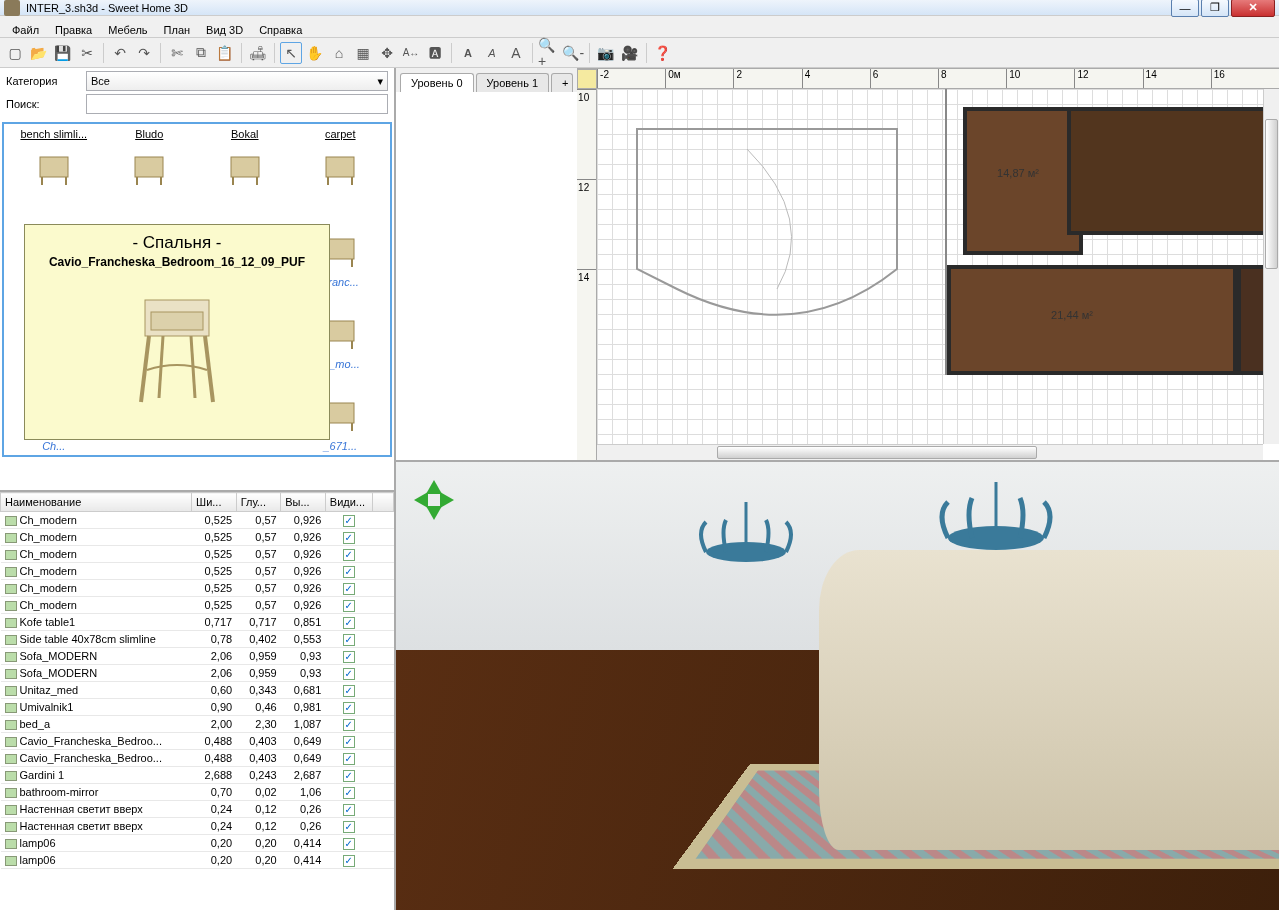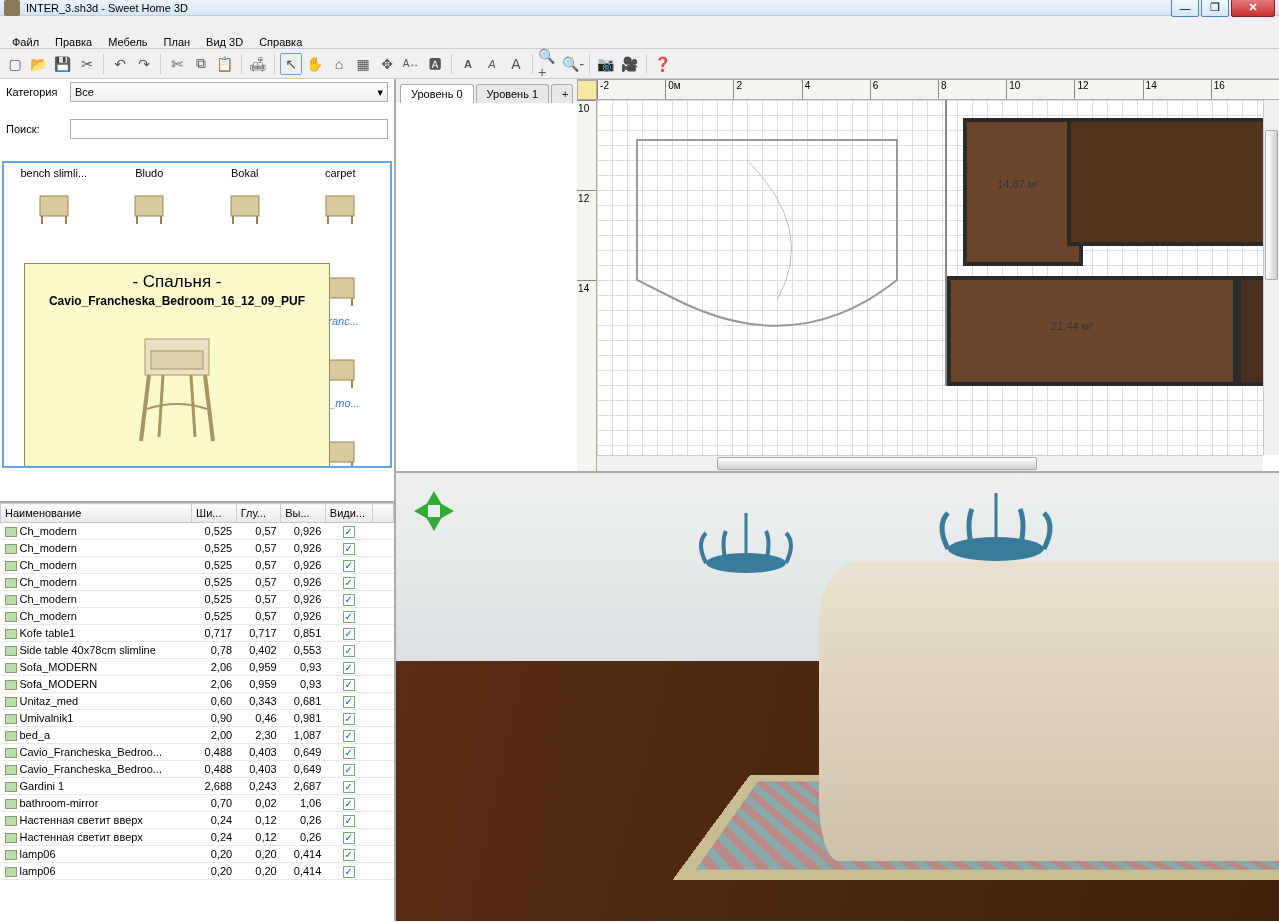--- a/index.html
+++ b/index.html
@@ -6,43 +6,43 @@
 body { width: 1279px; height: 922px; overflow: hidden; background: #fff; }
 
 .titlebar { height: 16px; background: linear-gradient(#eef4fb, #d5e5f7); display: flex; align-items: center; padding: 0 4px; justify-content: space-between; border-bottom: 1px solid #ccc;}
 .titlebar-left { display: flex; align-items: center; gap: 6px; }
 .titlebar-icon { width: 16px; height: 16px; background: #8a7a5a; border-radius: 2px; }
 .title-text { color: #000; }
 .win-controls { display: flex; gap: 2px; }
 .win-btn { width: 28px; height: 18px; border: 1px solid #5a7fae; border-radius: 2px; background: linear-gradient(#f5f9fe, #d5e5f7); display: flex; align-items: center; justify-content: center; }
 .close-btn { width: 44px; background: linear-gradient(#e67a7a, #c93030); border-color: #8a2020; color: #fff; font-weight: bold; }
 
-.menubar { height: 22px; border-bottom: 1px solid #ccc; display: flex; align-items: stretch; padding: 16px 4px; background: #f0f0f0; }
+.menubar { height: 22px; border-bottom: 1px solid #ccc; display: flex; align-items: stretch; padding: 4px 4px; background: #f0f0f0; }
 .menu-item { padding: 4px 8px; cursor: default; }
 
 .toolbar { height: 30px; border-bottom: 1px solid #ccc; display: flex; align-items: center; padding: 0 4px; gap: 2px; background: #f0f0f0;}
 .tb-btn { width: 22px; height: 22px; display: flex; align-items: center; justify-content: center; border-radius: 2px; font-size: 14px; color: #555;}
 .tb-sep { width: 1px; height: 20px; background: #ccc; margin: 0 3px; }
 
 .main { display: flex; height: calc(922px - 28px - 22px - 30px); }
 
 .left-pane { width: 396px; border-right: 2px solid #aaa; display: flex; flex-direction: column; }
 .right-pane { flex: 1; display: flex; flex-direction: column; }
 
 .catalog-filters { padding: 3px 6px; }
-.filt-row { display: flex; align-items: center; margin-bottom: 17px; gap: 4px;}
+.filt-row { display: flex; align-items: center; margin-bottom: 3px; gap: 20px;}
 .filt-label { width: 60px; }
 .filt-select, .filt-input { flex: 1; border: 1px solid #abadb3; height: 20px; padding: 8px 4px; background: #fff;}
 .filt-select { background: linear-gradient(#fff,#eee); display:flex; justify-content:space-between; align-items:center;}
 .filt-select::after{content:"▾"; color:#000;}
 
 .catalog-grid { flex: 1; border: 2px solid #5ea5e4; margin: 2px; background: #fff; overflow: auto; position: relative; padding: 4px;}
 .cat-items-wrap { display: grid; grid-template-columns: repeat(4, 1fr); gap: 4px;}
 .cat-item { height: 78px; display: flex; flex-direction: column; align-items: center; justify-content: flex-start; text-align: center; overflow:hidden;}
-.cat-label { height: 14px; overflow: hidden; text-overflow: ellipsis; white-space: nowrap; width: 100%; color: #000;}
+.cat-label { height: 14px; overflow: hidden; text-overflow: ellipsis; white-space: nowrap; width: 100%; color: #000; text-decoration: underline;}
 .cat-thumb { width: 50px; height: 46px; margin-top: 4px; border: 1px solid transparent; display:flex; align-items:center; justify-content:center;}
 .cat-thumb.selected { border: 2px solid #3399ff; background: #d5e5f7;}
 .cat-sublabel { font-style: italic; color: #3875d7; margin-top:2px; overflow:hidden; text-overflow:ellipsis; white-space:nowrap; width:100%;}
 
 .tooltip { position: absolute; left: 20px; top: 100px; width: 306px; background: #fbfacd; border: 1px solid #8a8a5a; padding: 8px; text-align: center; z-index: 10;}
 .tooltip-title { font-size: 17px; margin-bottom: 2px;}
 .tooltip-name { font-weight: bold; font-size: 12px;}
 .tooltip-img { width: 140px; height: 150px; margin: 6px auto; background: #fbfacd; display:flex; align-items:center; justify-content:center;}
 
 .furn-table-wrap { height: 420px; border-top: 2px solid #aaa; overflow: auto; margin-top: 31px; }

